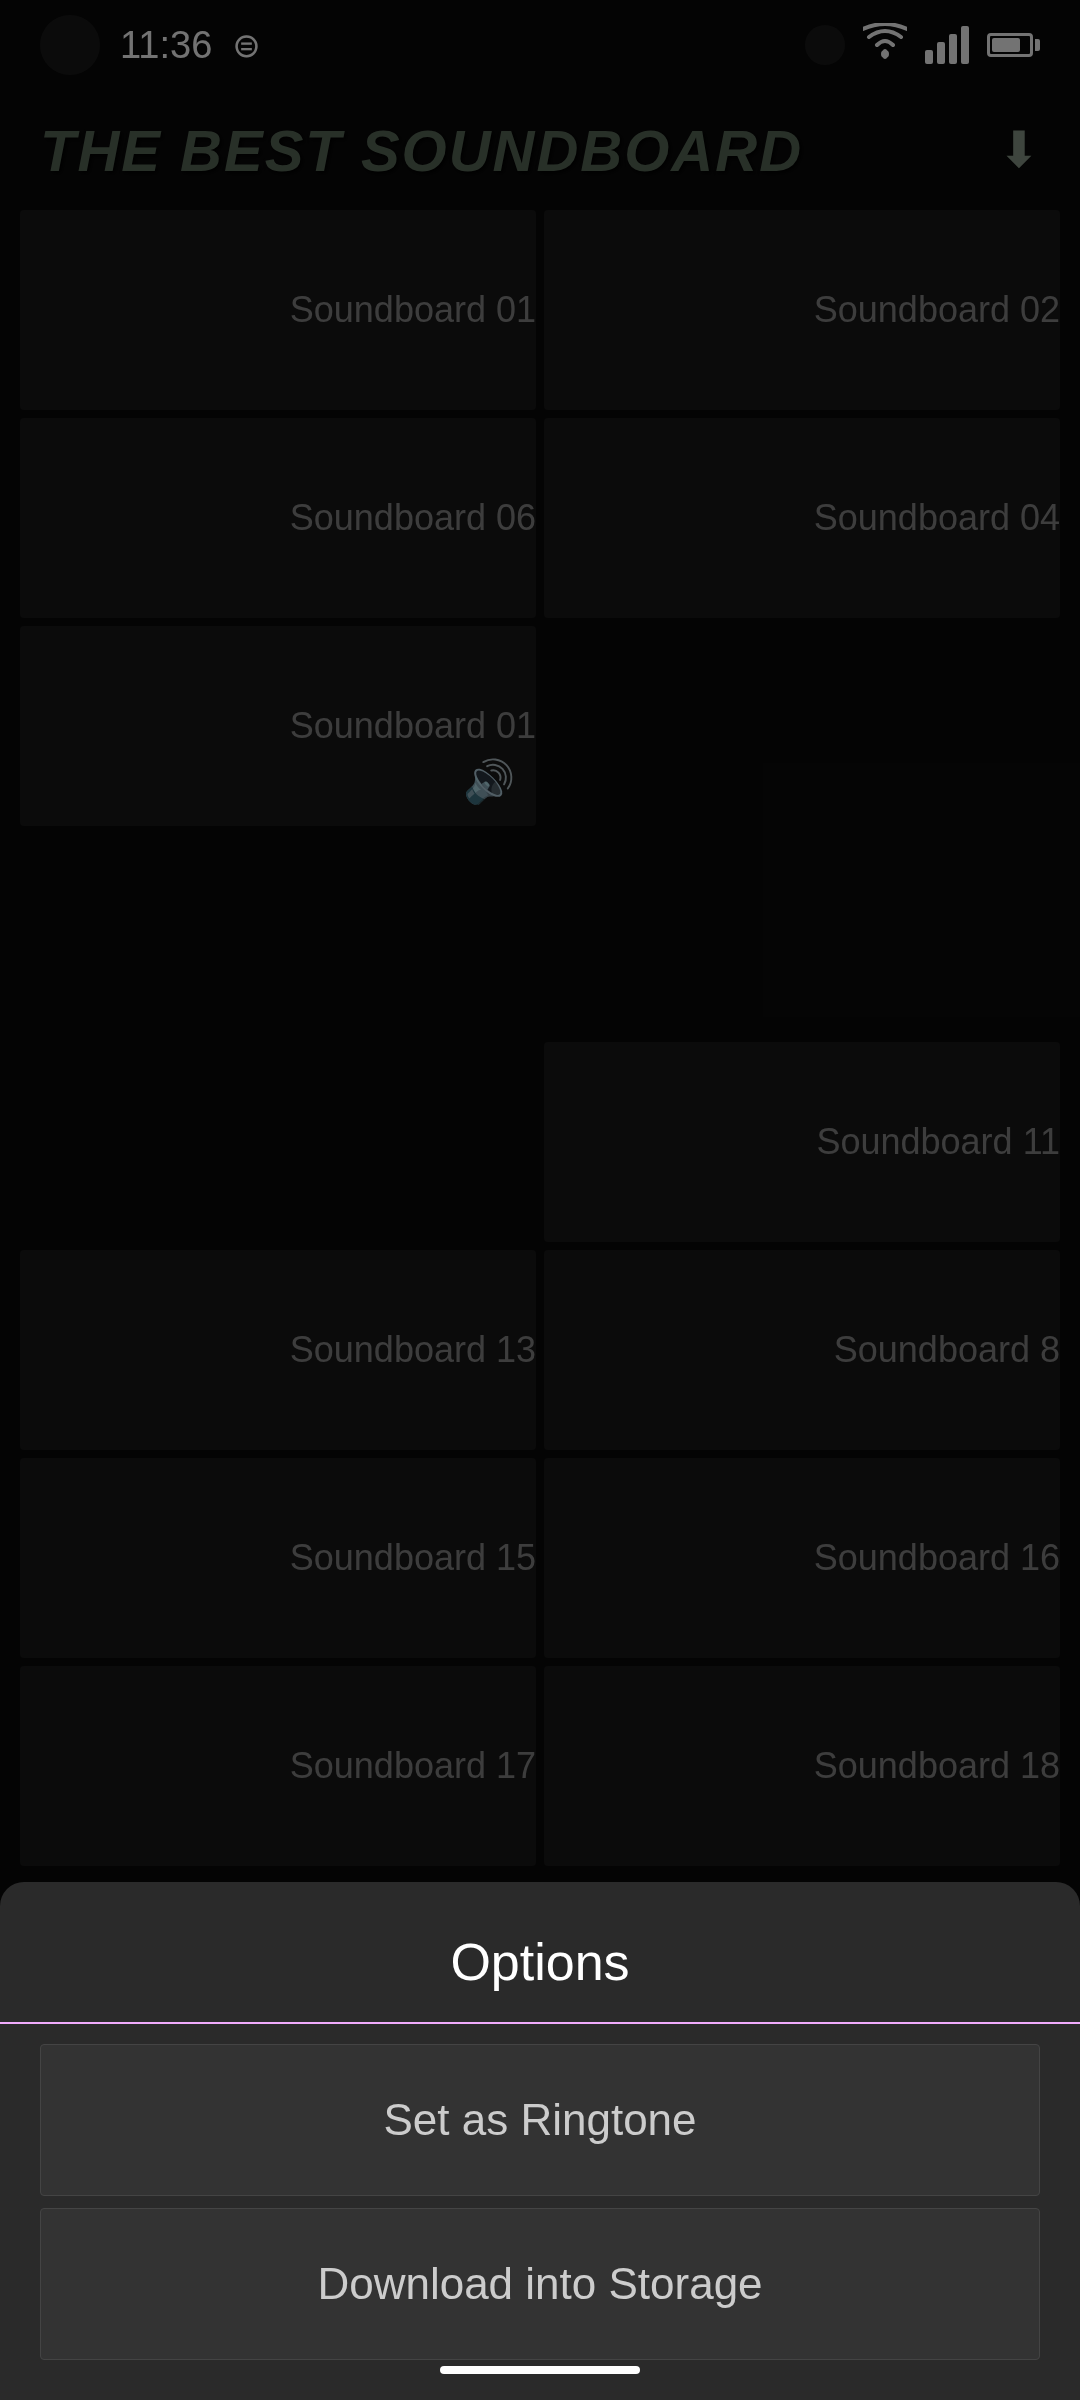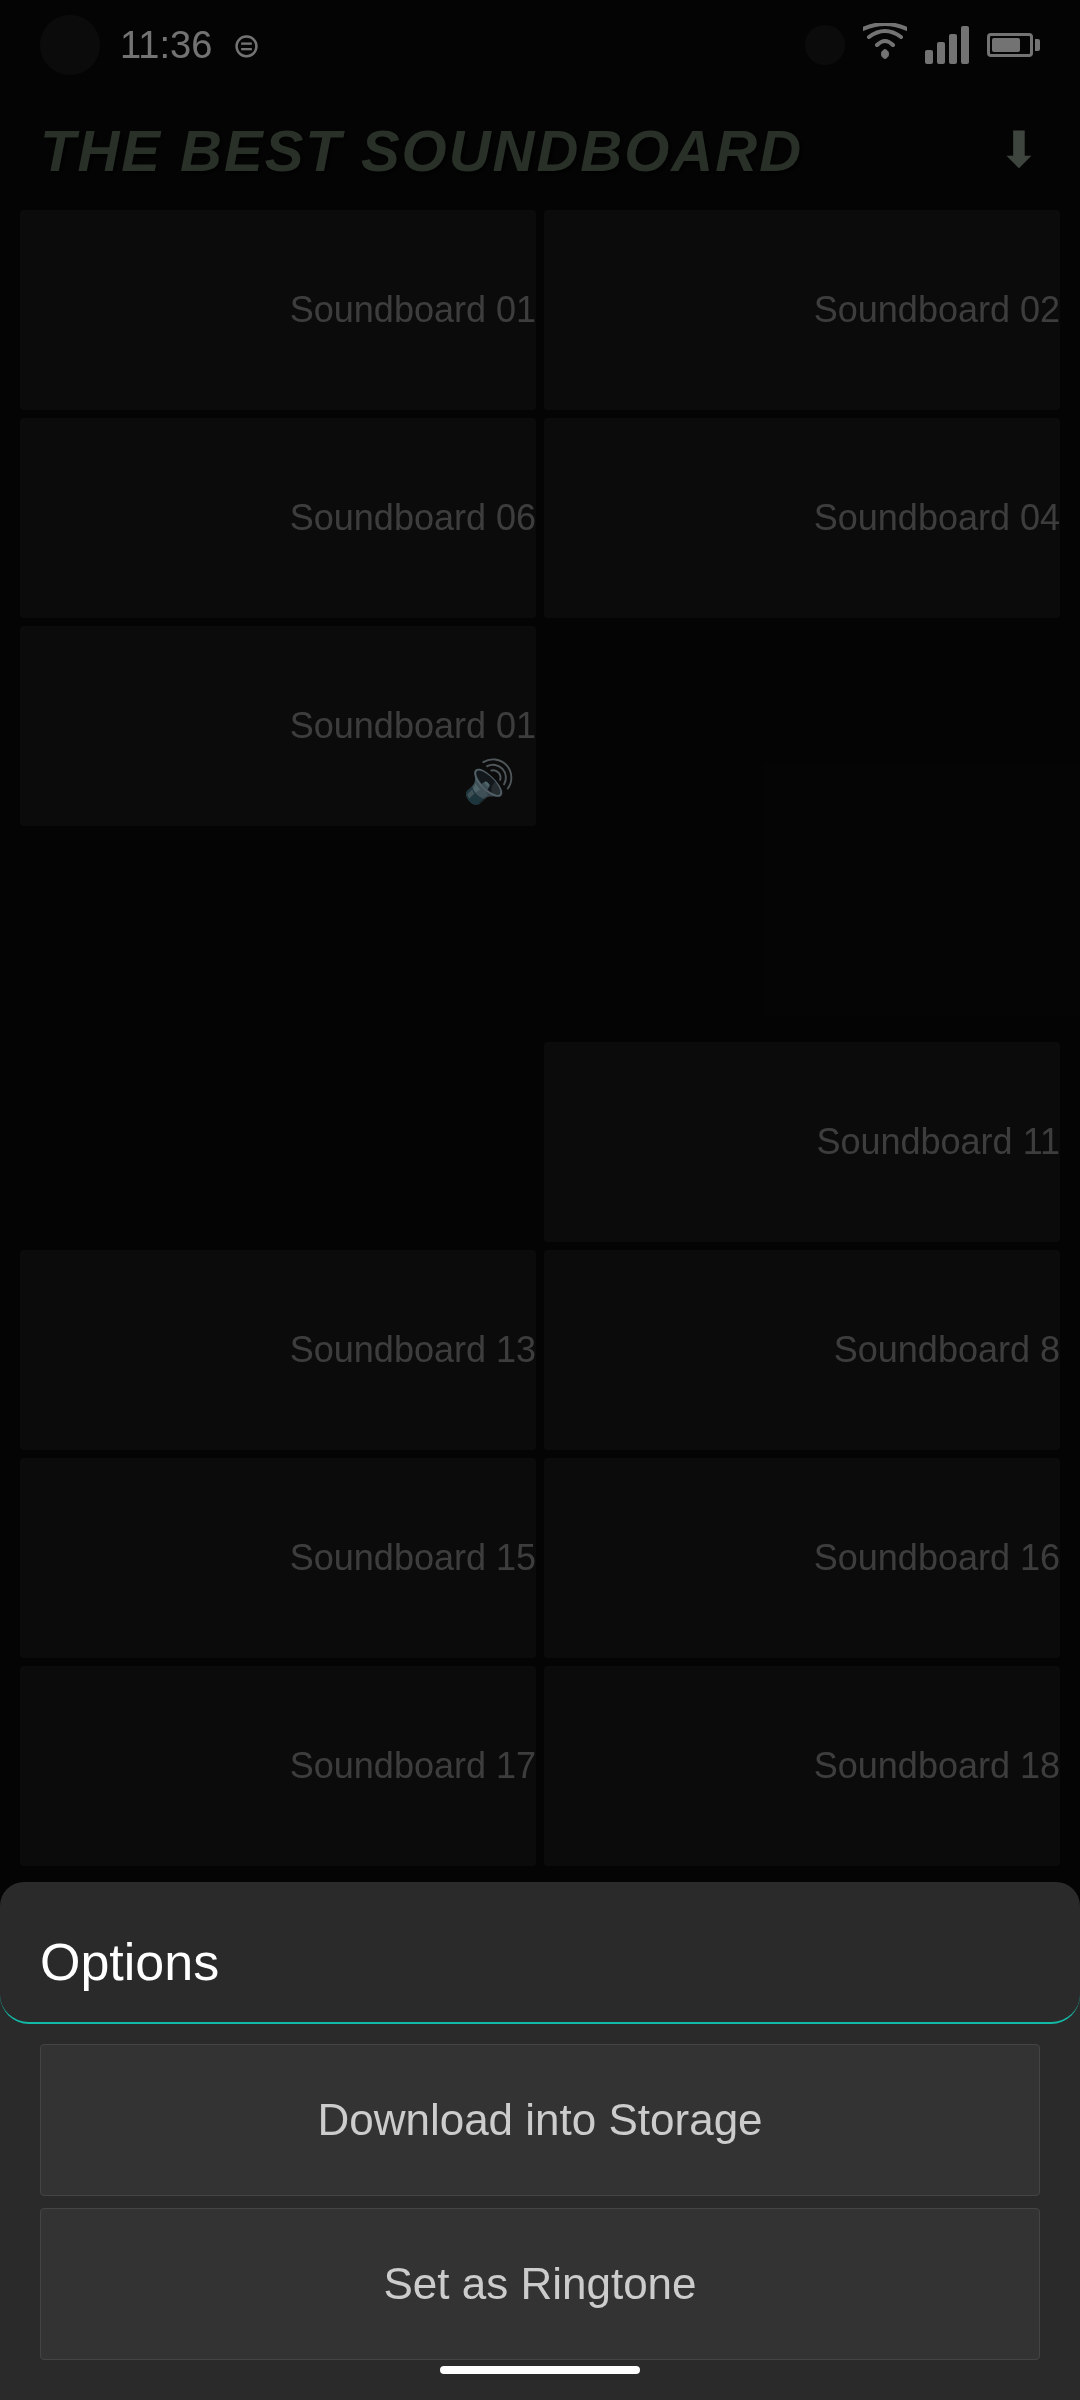--- a/index.html
+++ b/index.html
@@ -197,23 +197,22 @@
       left: 0;
       width: 100%;
       background: #2a2a2a;
       border-radius: 24px 24px 0 0;
       z-index: 300;
       padding-bottom: 40px;
     }
 
     .options-header {
       padding: 50px 40px 30px;
-      text-align: left;
-      border-bottom: 2px solid #14b8a6;
-      border-radius: 29px;
+      text-align: center;
+      border-bottom: 2px solid #f0abfc;
     }
 
     .options-title {
       color: #ffffff;
       font-size: 52px;
       font-weight: 400;
     }
 
     .options-btn {
       display: block;
@@ -345,19 +344,19 @@
     <span class="grid-item-label">Soundboard 18</span>
   </div>
 </div>
 
 <div class="overlay"></div>
 
 <div class="options-modal">
   <div class="options-header">
     <span class="options-title">Options</span>
   </div>
+  <button class="options-btn">Set as Ringtone</button>
   <button class="options-btn">Download into Storage</button>
-  <button class="options-btn">Set as Ringtone</button>
 </div>
 
 <div class="nav-bar">
   <div class="nav-indicator"></div>
 </div>
 
 </body></html>

